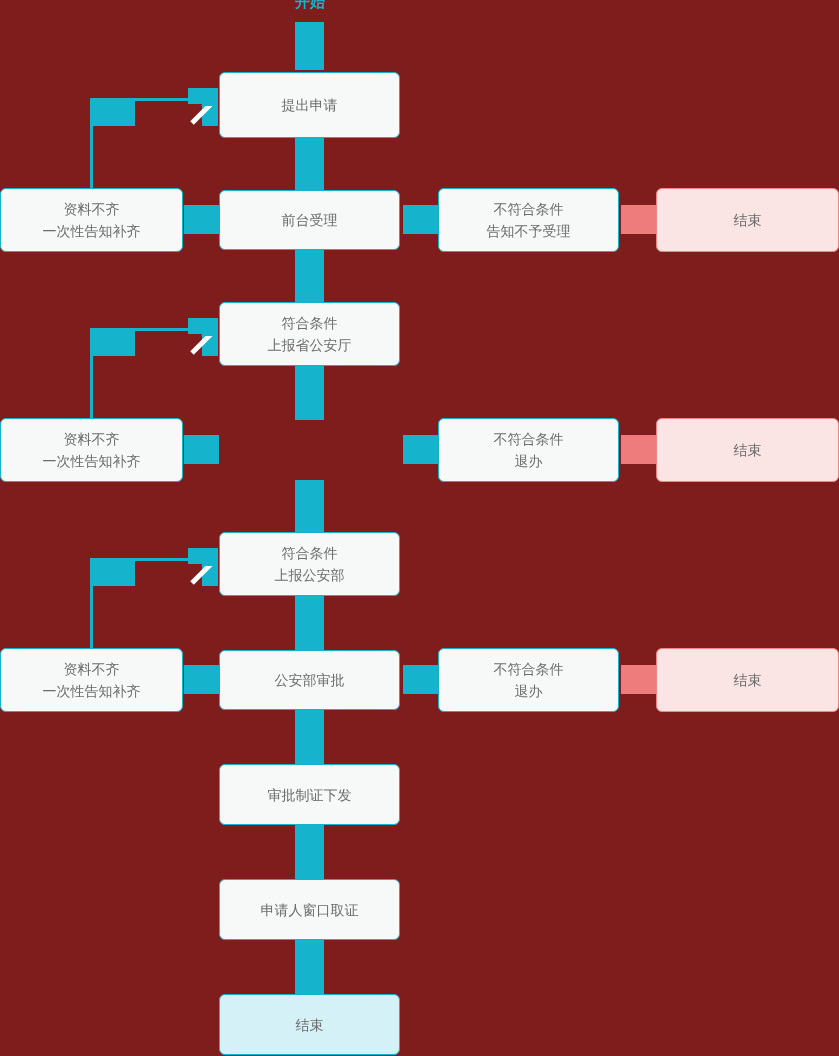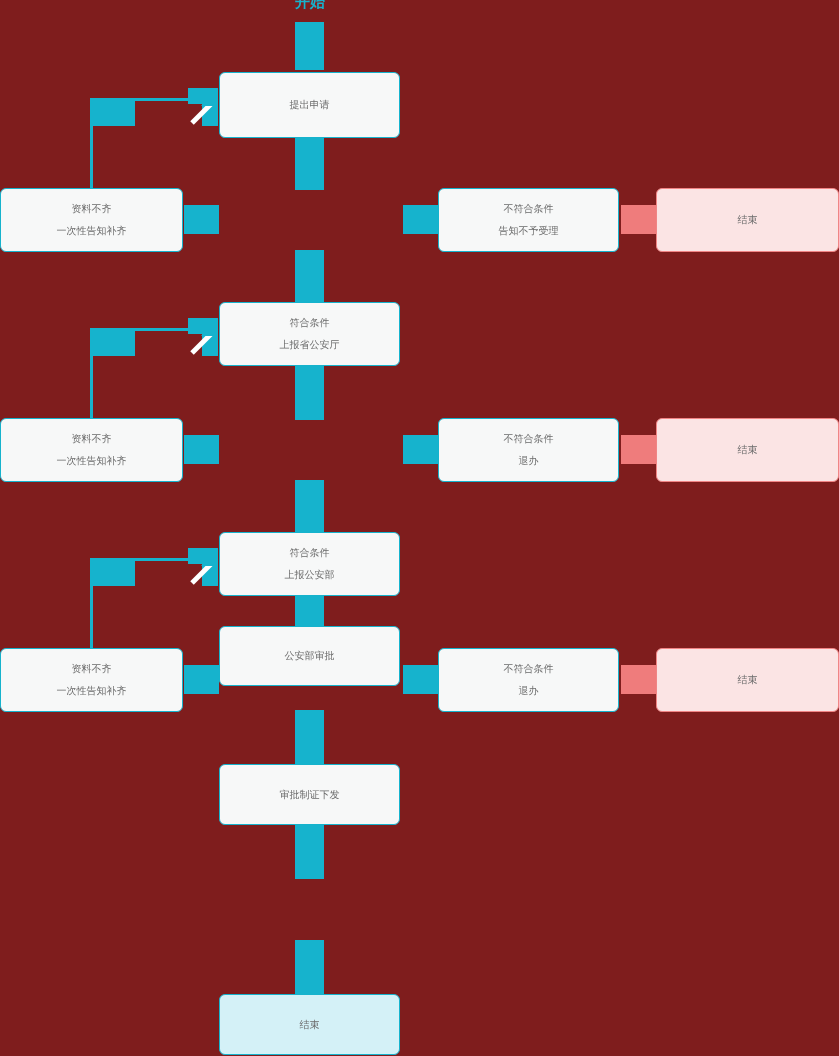--- a/index.html
+++ b/index.html
@@ -19,21 +19,21 @@
   }
 
   
   .node {
     position: absolute;
     box-sizing: border-box;
     border: 1px solid #16b3cd;
     border-radius: 6px;
     background: #f7f8f8;
     color: #6b6b6b;
-    font-size: 10px;
+    font-size: 14px;
     line-height: 22px;
     text-align: center;
     display: flex;
     align-items: center;
     justify-content: center;
     white-space: pre-line;
   }
   .node.end-red {
     border-color: #f08585;
     background: #fbe4e4;
@@ -128,39 +128,41 @@
   <svg class="arrowhead" width="36" height="40" viewBox="0 0 36 40" style="left:188px; top:548px;">
     <path d="M0 0 H30 V38 H14 V16 L0 16 Z" fill="#16b3cd"></path>
     <path d="M4 35 L25 14" stroke="#ffffff" stroke-width="5" fill="none"></path>
     <path d="M27 4 L27 18 L13 18 Z" fill="#16b3cd"></path>
   </svg>
 
   <div class="node" style="left:219px; top:72px; width:181px; height:66px;">提出申请</div>
 
   <div class="node" style="left:0px; top:188px; width:183px; height:64px;">资料不齐
 一次性告知补齐</div>
+  <div class="node" style="left:219px; top:190px; width:181px; height:60px;">前台受理</div>
   <div class="node" style="left:438px; top:188px; width:181px; height:64px;">不符合条件
 告知不予受理</div>
   <div class="node end-red" style="left:656px; top:188px; width:183px; height:64px;">结束</div>
 
   <div class="node" style="left:219px; top:302px; width:181px; height:64px;">符合条件
 上报省公安厅</div>
 
   <div class="node" style="left:0px; top:418px; width:183px; height:64px;">资料不齐
 一次性告知补齐</div>
   <div class="node" style="left:438px; top:418px; width:181px; height:64px;">不符合条件
 退办</div>
   <div class="node end-red" style="left:656px; top:418px; width:183px; height:64px;">结束</div>
 
   <div class="node" style="left:219px; top:532px; width:181px; height:64px;">符合条件
 上报公安部</div>
 
   <div class="node" style="left:0px; top:648px; width:183px; height:64px;">资料不齐
 一次性告知补齐</div>
-  <div class="node" style="left:219px; top:626px; width:181px; height:60px;">公安部审批</div>
+  <div class="node" style="left:219px; top:650px; width:181px; height:60px;">公安部审批</div>
   <div class="node" style="left:438px; top:648px; width:181px; height:64px;">不符合条件
 退办</div>
   <div class="node end-red" style="left:656px; top:648px; width:183px; height:64px;">结束</div>
 
   <div class="node" style="left:219px; top:764px; width:181px; height:61px;">审批制证下发</div>
+  <div class="node" style="left:219px; top:879px; width:181px; height:61px;">申请人窗口取证</div>
   <div class="node end-cyan" style="left:219px; top:994px; width:181px; height:61px;">结束</div>
 
 </div>
 
 </body></html>

